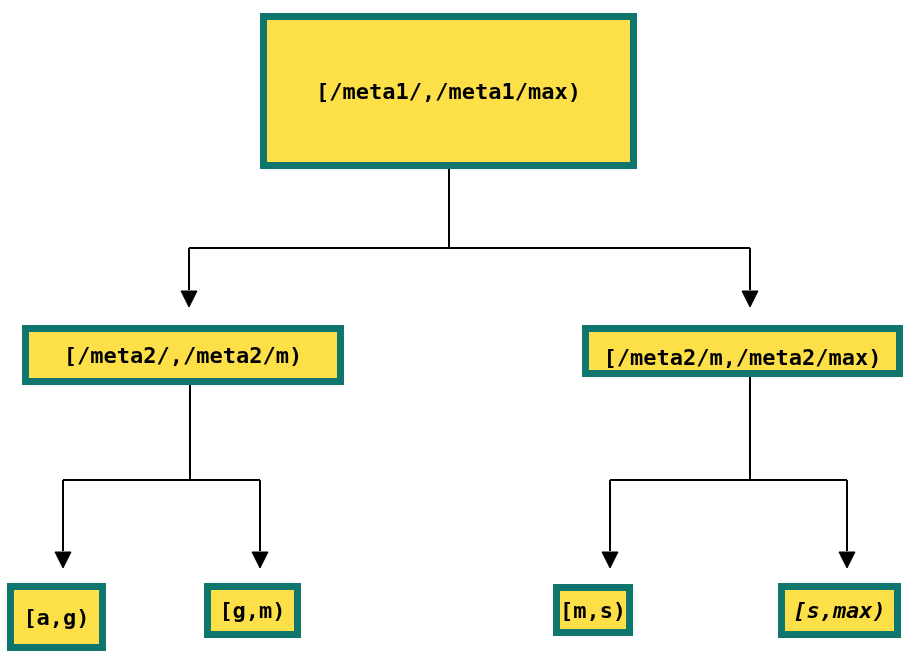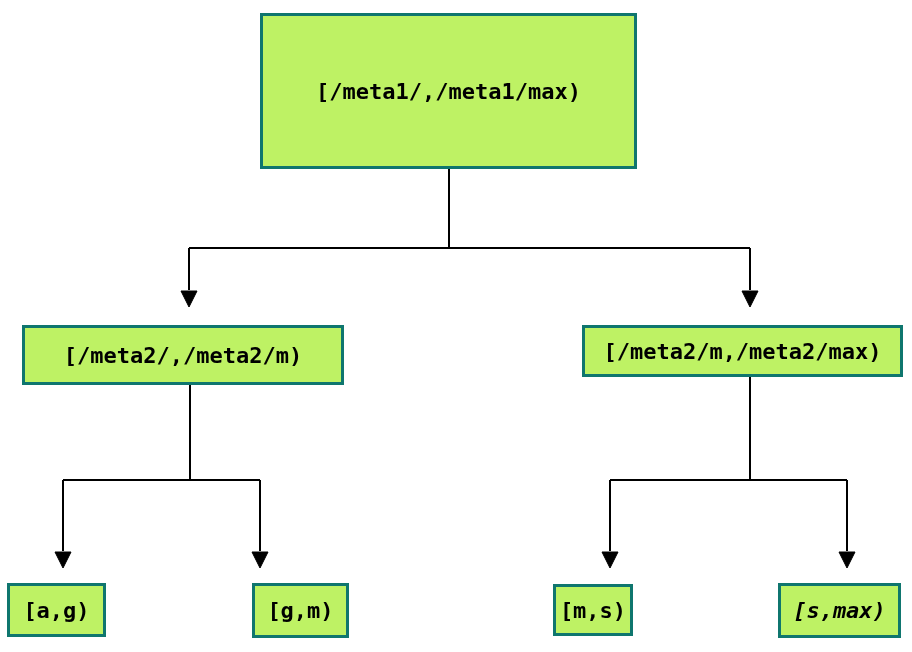--- a/index.html
+++ b/index.html
@@ -27,36 +27,36 @@
     stroke-width: 2;
     fill: none;
   }
   .edges polygon {
     fill: #000000;
     stroke: #000000;
   }
   .node {
     position: absolute;
     box-sizing: border-box;
-    border: 3px solid #0f766e;
-    background: #bef264;
+    border: 7px solid #0f766e;
+    background: #fde047;
     display: flex;
     align-items: center;
     justify-content: center;
     font-weight: bold;
     font-size: 22px;
     color: #000000;
     white-space: pre;
     text-align: center;
   }
   .node-root   { left:260px; top:13px;  width:377px; height:156px; }
   .node-l2a    { left:22px;  top:325px; width:322px; height:60px;  }
-  .node-l2b    { left:582px; top:325px; width:321px; height:52px;  }
-  .node-leaf1  { left:7px;   top:583px; width:99px;  height:54px;  }
-  .node-leaf2  { left:204px; top:583px; width:97px;  height:55px;margin-left:48px;  }
+  .node-l2b    { left:582px; top:325px; width:321px; height:52px;align-items:flex-end;  }
+  .node-leaf1  { left:7px;   top:583px; width:99px;  height:68px;  }
+  .node-leaf2  { left:204px; top:583px; width:97px;  height:55px;  }
   .node-leaf3  { left:553px; top:584px; width:80px; height:52px;  }
   .node-leaf4  { left:778px; top:583px; width:123px; height:55px;font-style:italic;  }
 </style>
 </head>
 <body>
 
 <div class="canvas">
 
   <svg class="edges" viewBox="0 0 912 652" xmlns="http://www.w3.org/2000/svg">
 

